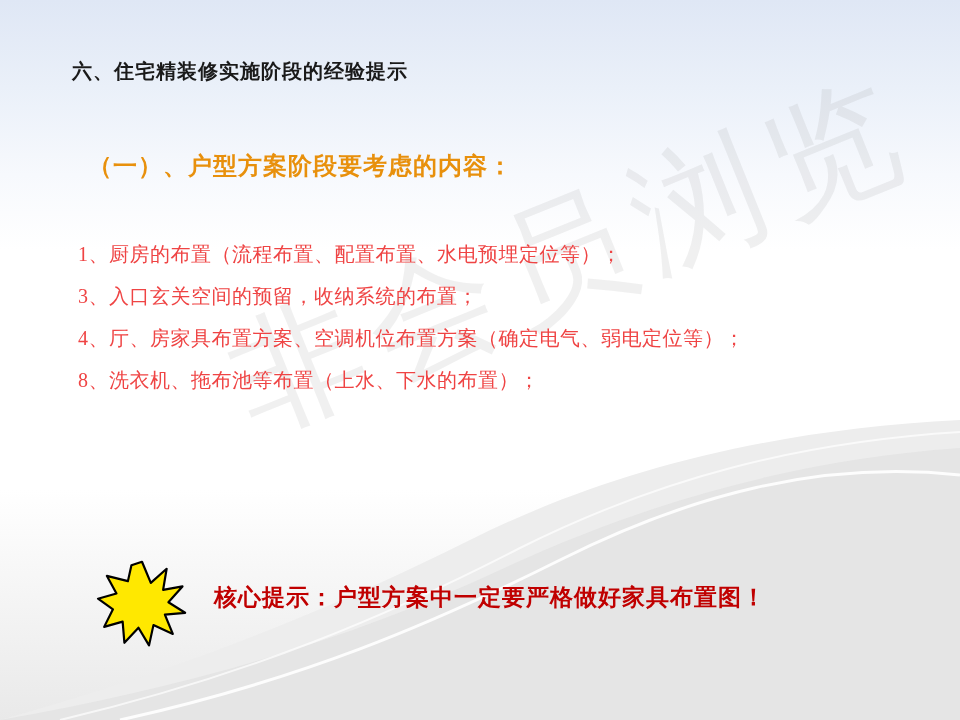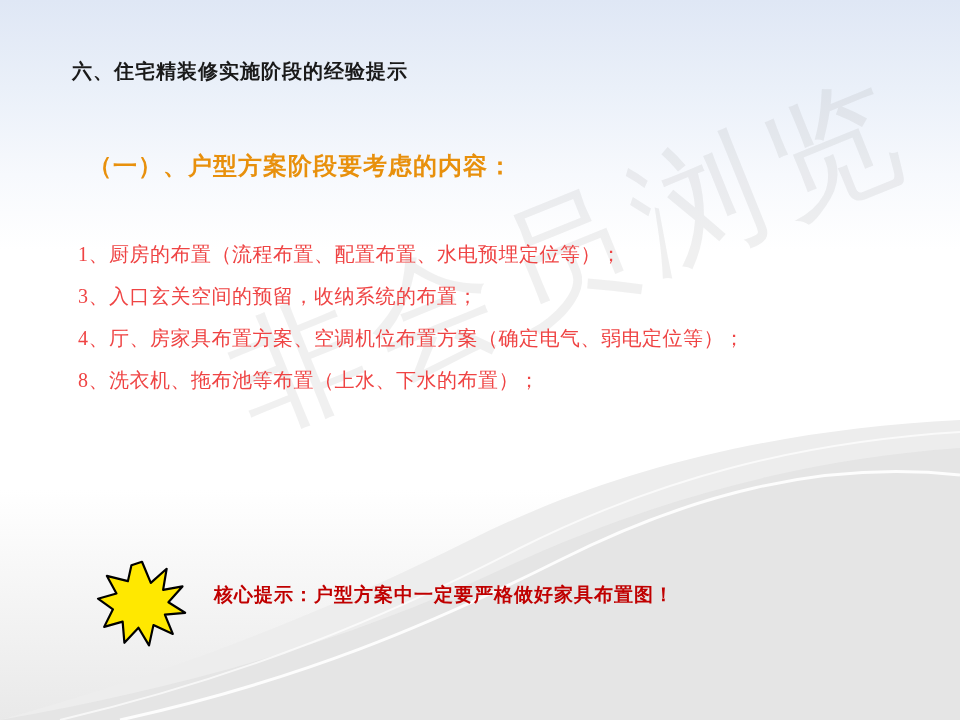--- a/index.html
+++ b/index.html
@@ -113,21 +113,21 @@
     left: 0;
     top: 0;
     width: 92px;
     height: 88px;
   }
   .callout-text {
     position: absolute;
     left: 118px;
     top: 22px;
     font-family: "Liberation Serif", "DejaVu Serif", serif;
-    font-size: 19px;
+    font-size: 23px;
     font-weight: bold;
     color: #c00000;
     letter-spacing: 1px;
   }
 </style>
 </head>
 <body>
 
 <div class="slide">
 

